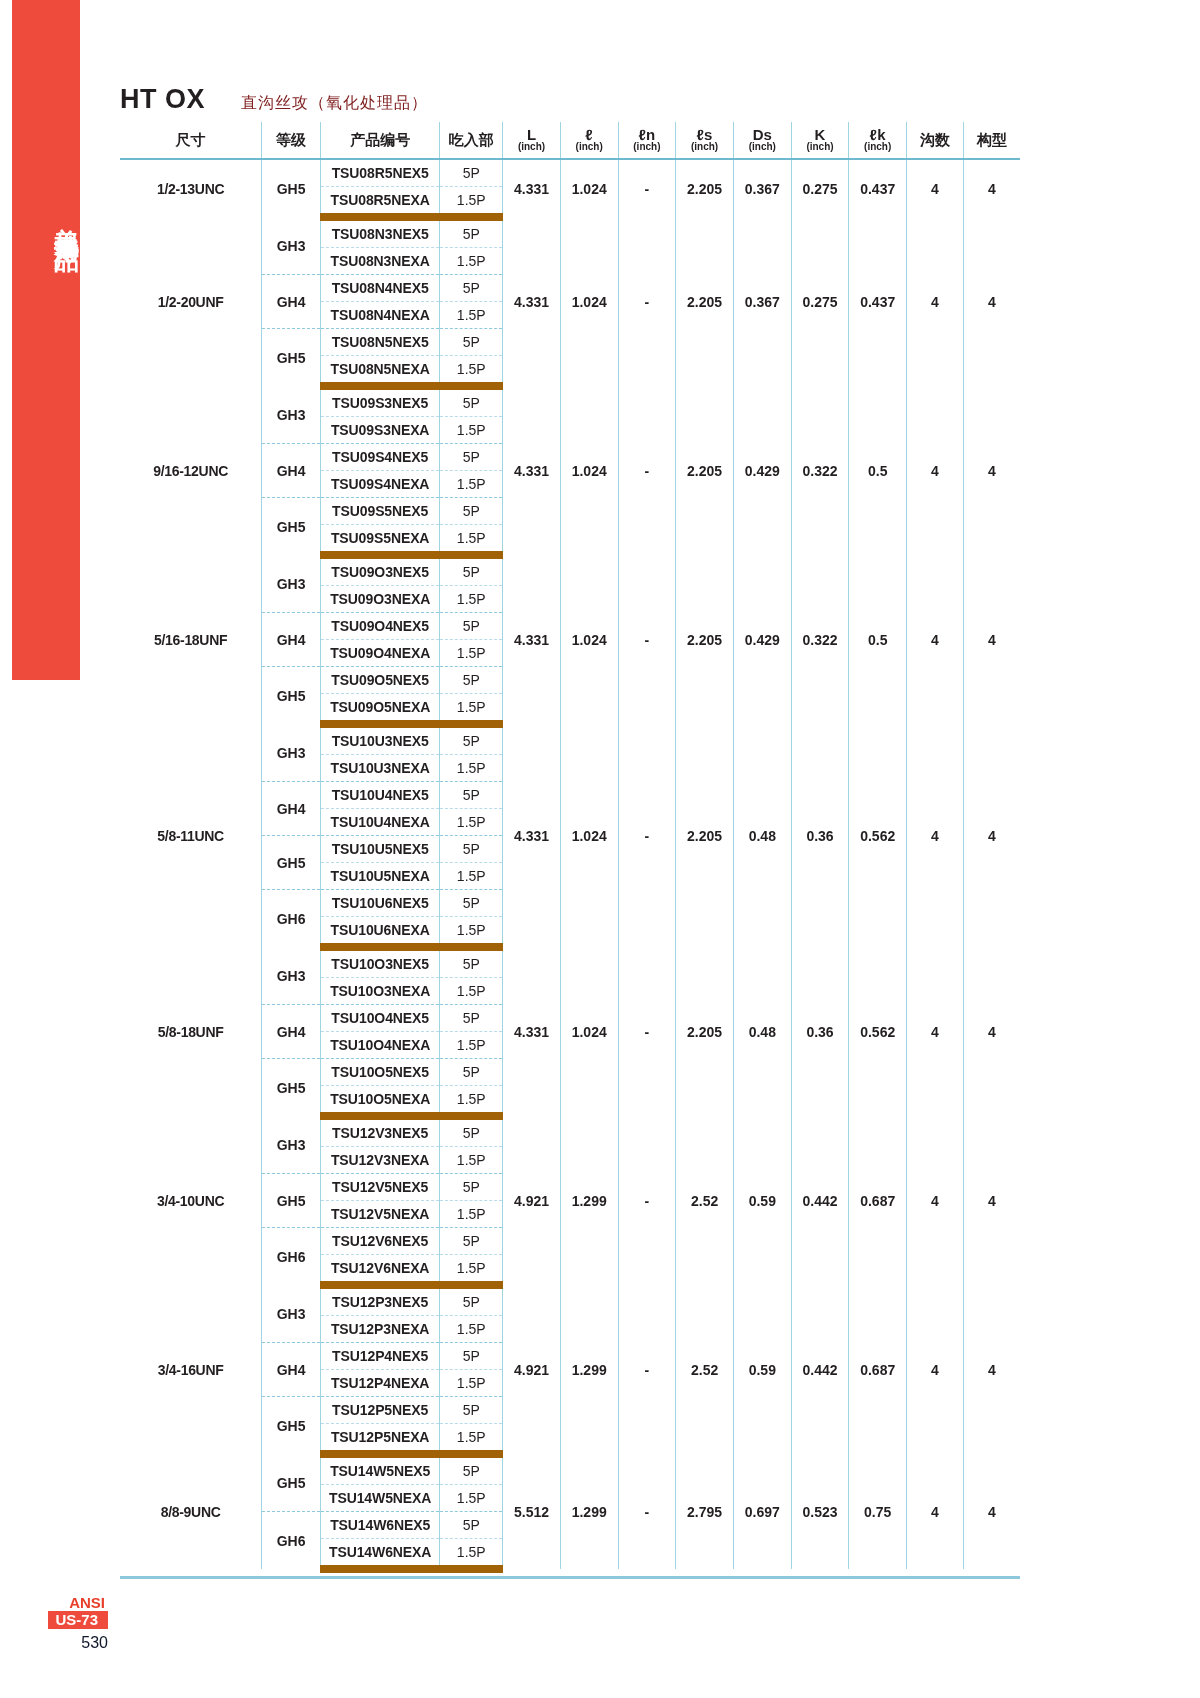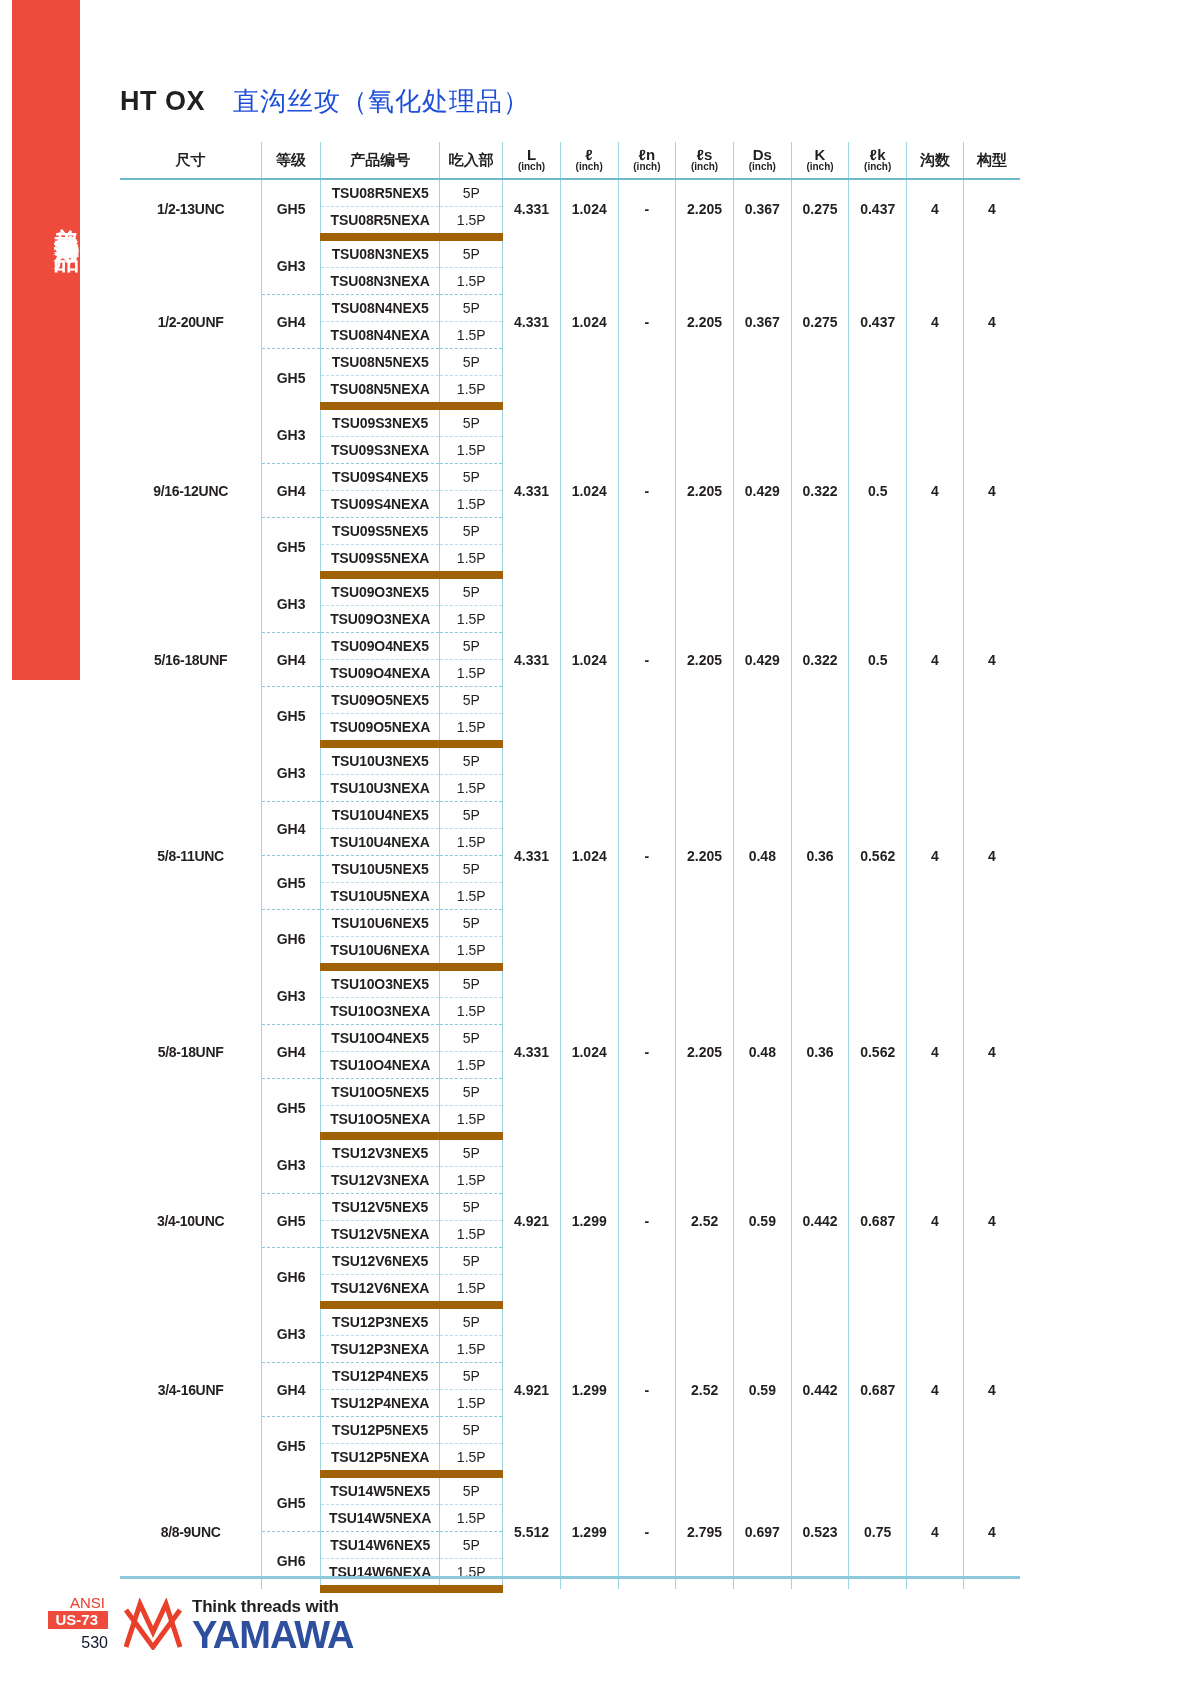--- a/index.html
+++ b/index.html
@@ -63,35 +63,34 @@
     display: flex;
     align-items: baseline;
   }
   #title-code {
     font-size: 27px;
     font-weight: bold;
     letter-spacing: 0.5px;
     color: #231f20;
   }
   #title-desc {
-    font-size: 26px;
-    margin-left: 28px;
-    color: #1d4ed8;
+    font-size: 16px;
+    margin-left: 36px;
+    color: #7f1d1d;
     letter-spacing: 1px;
   }
 
   
   #spec-table {
     position: absolute;
     left: 108px;
     top: 122px;
     width: 900px;
     border-collapse: collapse;
     table-layout: fixed;
-    margin-top: 20px;
   }
   #spec-table col.c-size    { width: 140px; }
   #spec-table col.c-grade   { width: 58px;  }
   #spec-table col.c-code    { width: 118px; }
   #spec-table col.c-chamfer { width: 62px;  }
   #spec-table col.c-num     { width: 57px;  }
   #spec-table col.c-flute   { width: 56px;  }
   #spec-table col.c-conf    { width: 56px;  }
 
   #spec-table th, #spec-table td {
@@ -183,21 +182,21 @@
     position: absolute;
     left: 36px;
     top: 1594px;
     width: 60px;
     text-align: right;
   }
   #ansi-badge .ansi-top {
     background: #ffffff;
     color: #e8402a;
     font-size: 15px;
-    font-weight: normal;
+    font-weight: bold;
     line-height: 17px;
     padding-right: 3px;
   }
   #ansi-badge .ansi-bot {
     background: #ef4b3c;
     color: #ffffff;
     font-size: 15px;
     font-weight: bold;
     line-height: 18px;
     padding-right: 10px;
@@ -638,28 +637,14 @@
   </table>
 
   <div id="footer-rule"></div>
 
   <div id="ansi-badge">
     <div class="ansi-top">ANSI</div>
     <div class="ansi-bot">US-73</div>
   </div>
   <div id="page-number">530</div>
 
-  <div id="brand">
-    <span id="brand-mark">
-      <svg width="62" height="52" viewBox="0 0 62 52" aria-hidden="true">
-        <g fill="none" stroke="#e8402a" stroke-width="5">
-          <path d="M4 49 L18 6 L31 34 L44 6 L58 49"></path>
-          <path d="M4 12 L31 49 L58 12"></path>
-        </g>
-      </svg>
-    </span>
-    <span id="brand-text-wrap">
-      <span id="brand-tagline">Think threads with</span>
-      <span id="brand-name">YAMAWA</span>
-    </span>
-  </div>
 
 </div>
 
 </body></html>

